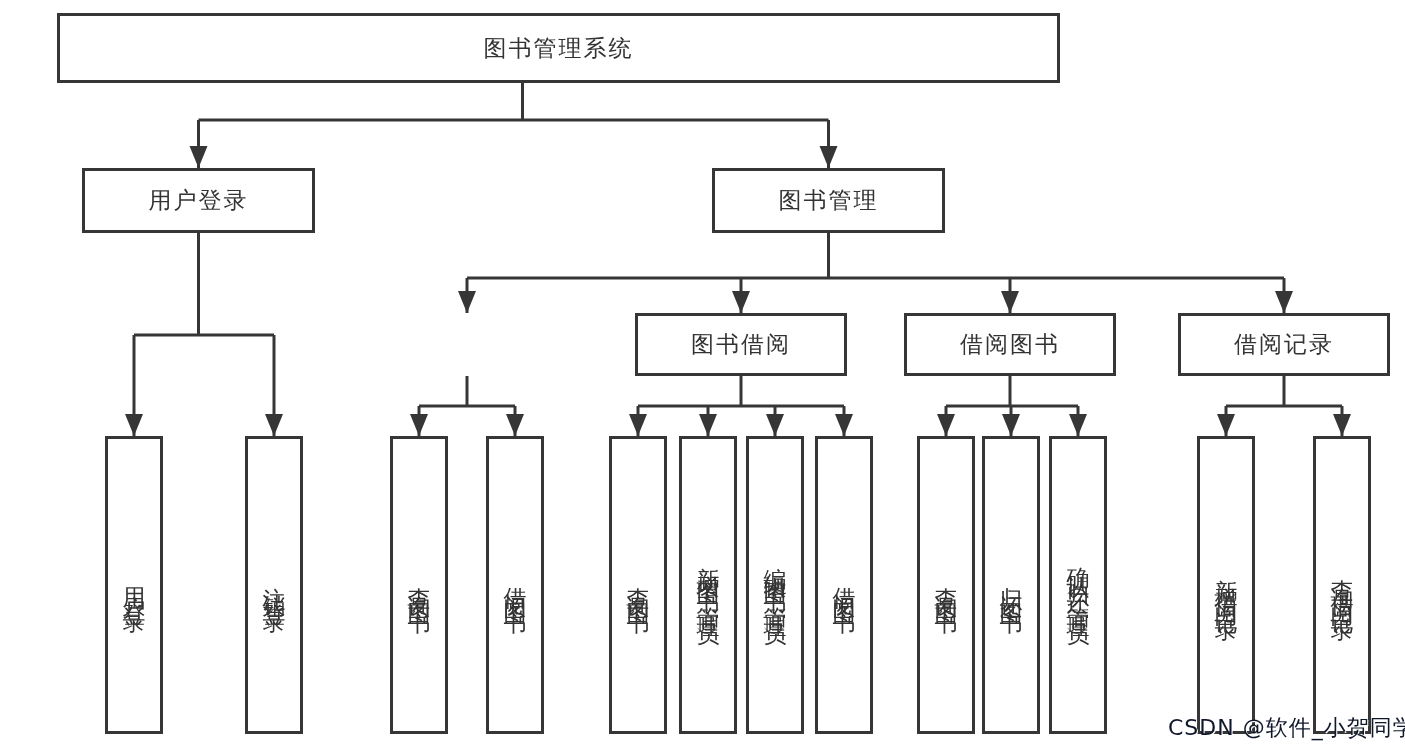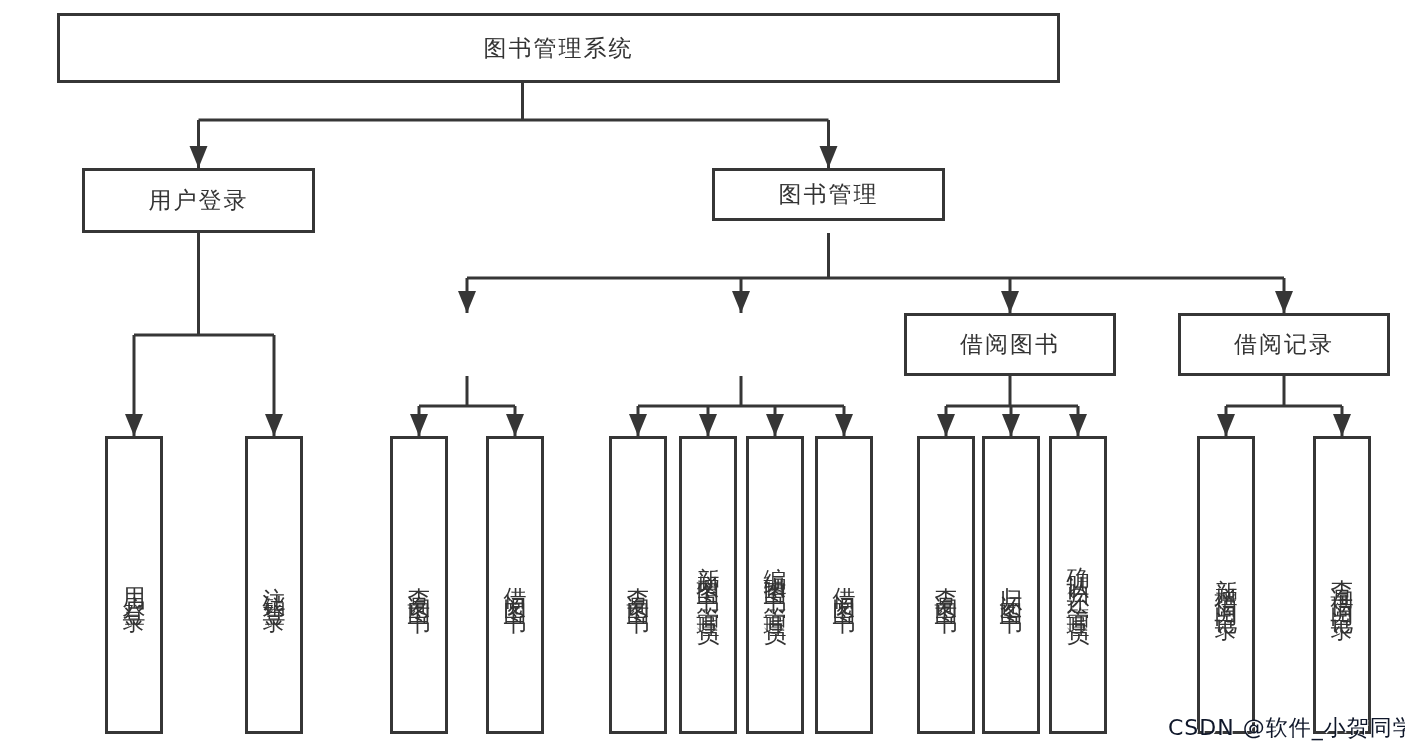--- a/index.html
+++ b/index.html
@@ -14,21 +14,21 @@
     border:3px solid #363636;display:flex;align-items:center;justify-content:center;
     color:#333333;font-size:23px;line-height:1;letter-spacing:2px;
   }
   .node .vtxt{
     writing-mode:vertical-rl;letter-spacing:8px;line-height:1;
   }
   
   .n-root{left:14px;top:13px;width:1003px;height:70px;margin-left:43px;}
   
   .n-user-login{left:82px;top:168px;width:233px;height:65px;}
-  .n-book-mgmt{left:712px;top:168px;width:233px;height:53px;}
+  .n-book-mgmt{left:712px;top:168px;width:233px;height:65px;}
   
   .n-new-rec {left:361px;top:313px;width:212px;height:63px;}
   .n-borrow  {left:635px;top:313px;width:212px;height:63px;}
   .n-current {left:904px;top:313px;width:212px;height:63px;}
   .n-records {left:1178px;top:313px;width:212px;height:63px;}
   
   .leaf{top:436px;width:58px;height:298px;}
   .l1a{left:105px;} .l1b{left:245px;}
   .l2a{left:390px;} .l2b{left:486px;}
   .l3a{left:609px;} .l3b{left:679px;} .l3c{left:746px;} .l3d{left:815px;}
@@ -99,20 +99,23 @@
     <span>图书管理系统</span>
   </div>
 
   <div class="node n-user-login">
     <span>用户登录</span>
   </div>
   <div class="node n-book-mgmt">
     <span>图书管理</span>
   </div>
 
+  <div class="node n-borrow">
+    <span>图书借阅</span>
+  </div>
   <div class="node n-current">
     <span>借阅图书</span>
   </div>
   <div class="node n-records">
     <span>借阅记录</span>
   </div>
 
   <div class="node leaf l1a">
     <span class="vtxt">用户登录</span>
   </div>

